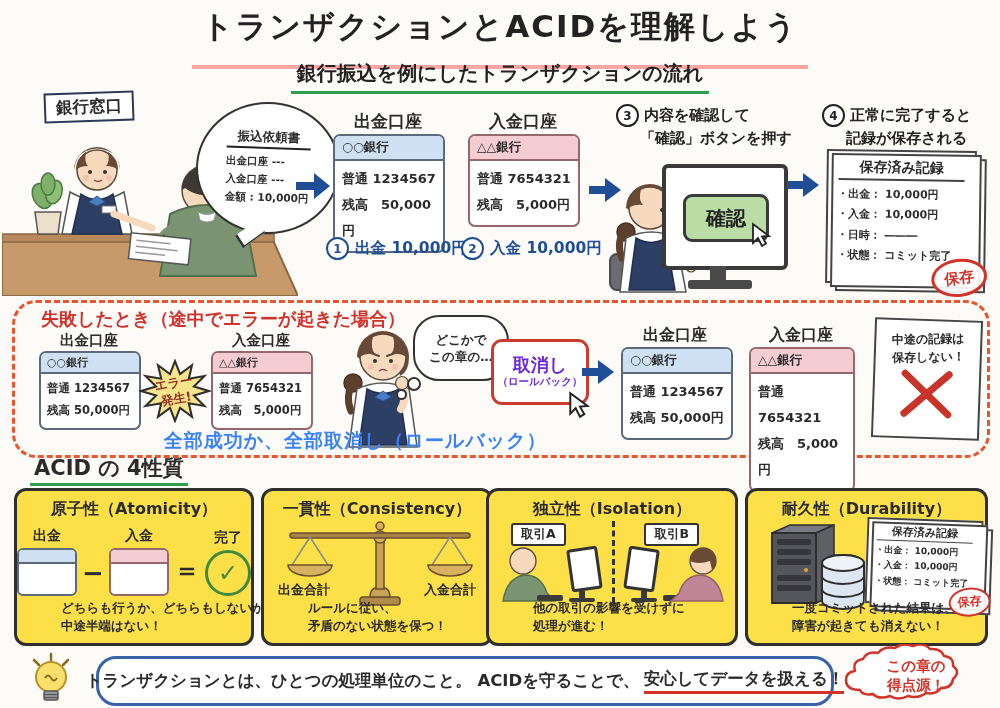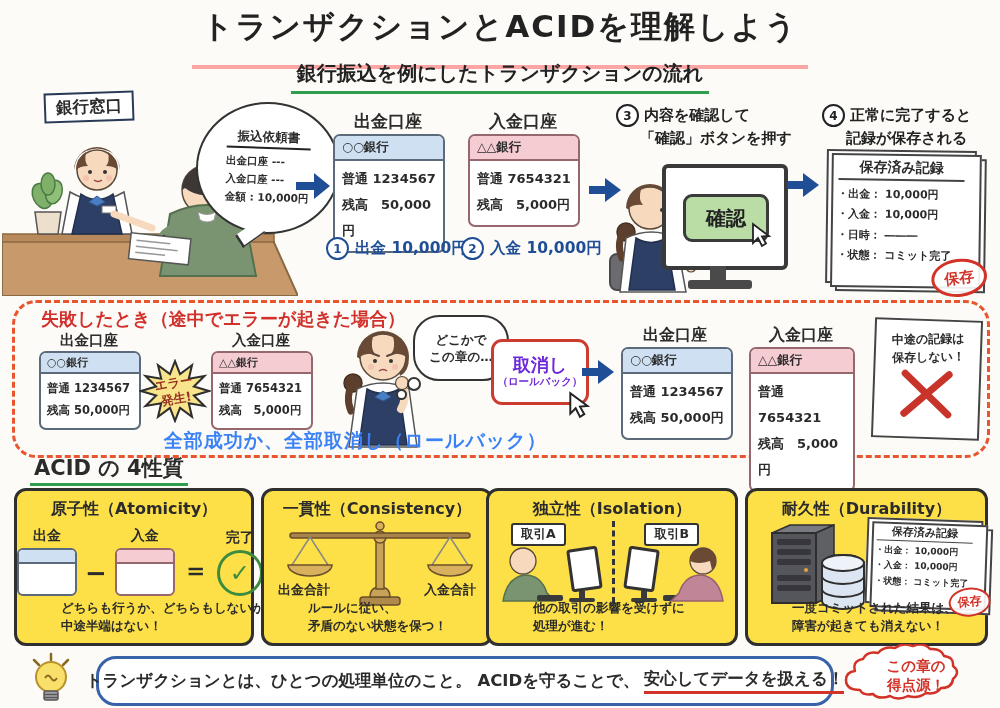--- a/index.html
+++ b/index.html
@@ -87,21 +87,21 @@
 
   
   .acid-head{font-size:21px;font-weight:bold;border-bottom:3px solid #2f9e4f;padding:0 4px 3px;}
   .panel{position:absolute;top:488px;height:158px;background:#fde047;border:3px solid #2f2f2f;border-radius:12px;box-sizing:border-box;}
   .ptitle{text-align:center;font-size:16px;font-weight:bold;margin-top:8px;}
   .pcap{position:absolute;left:0;bottom:7px;width:100%;text-align:left;font-size:12.5px;font-weight:bold;line-height:1.5;padding-left:44px;}
   .mini-card{width:56px;height:44px;border:2px solid #5b6b7b;border-radius:6px;background:#fff;overflow:hidden;}
   .mini-card .mh{height:12px;border-bottom:2px solid #5b6b7b;}
   .mini-card.pink{border-color:#96676c;}
   .mini-card.pink .mh{border-bottom-color:#96676c;}
-  .atom-row{position:absolute;left:0;top:36px;width:100%;display:flex;align-items:flex-end;justify-content:flex-start;gap:8px;}
+  .atom-row{position:absolute;left:0;top:36px;width:100%;display:flex;align-items:flex-end;justify-content:space-between;gap:0;}
   .atom-col{display:flex;flex-direction:column;align-items:center;gap:3px;font-size:14px;font-weight:bold;}
   .op{font-size:26px;font-weight:bold;padding-bottom:8px;}
   .check-circle{width:40px;height:40px;border:3.5px solid #3d8b40;border-radius:50%;display:flex;align-items:center;justify-content:center;
     color:#3d8b40;font-size:24px;font-weight:bold;}
   .tag{display:inline-block;border:2px solid #333;background:#fff;font-size:12.5px;font-weight:bold;padding:1px 8px;border-radius:3px;}
   .vdash{position:absolute;border-left:3px dashed #333;}
   .scale-lbl{position:absolute;font-size:13px;font-weight:bold;}
   .mini-note{position:absolute;background:#fff;border:2px solid #444;transform:rotate(2deg);}
   .mini-note .nt{font-size:11px;font-weight:bold;text-align:center;margin:4px 8px 2px;border-bottom:1.5px solid #444;padding-bottom:1px;}
   .mini-note .nl{font-size:9px;font-weight:bold;line-height:1.7;padding:0 7px;white-space:nowrap;}

